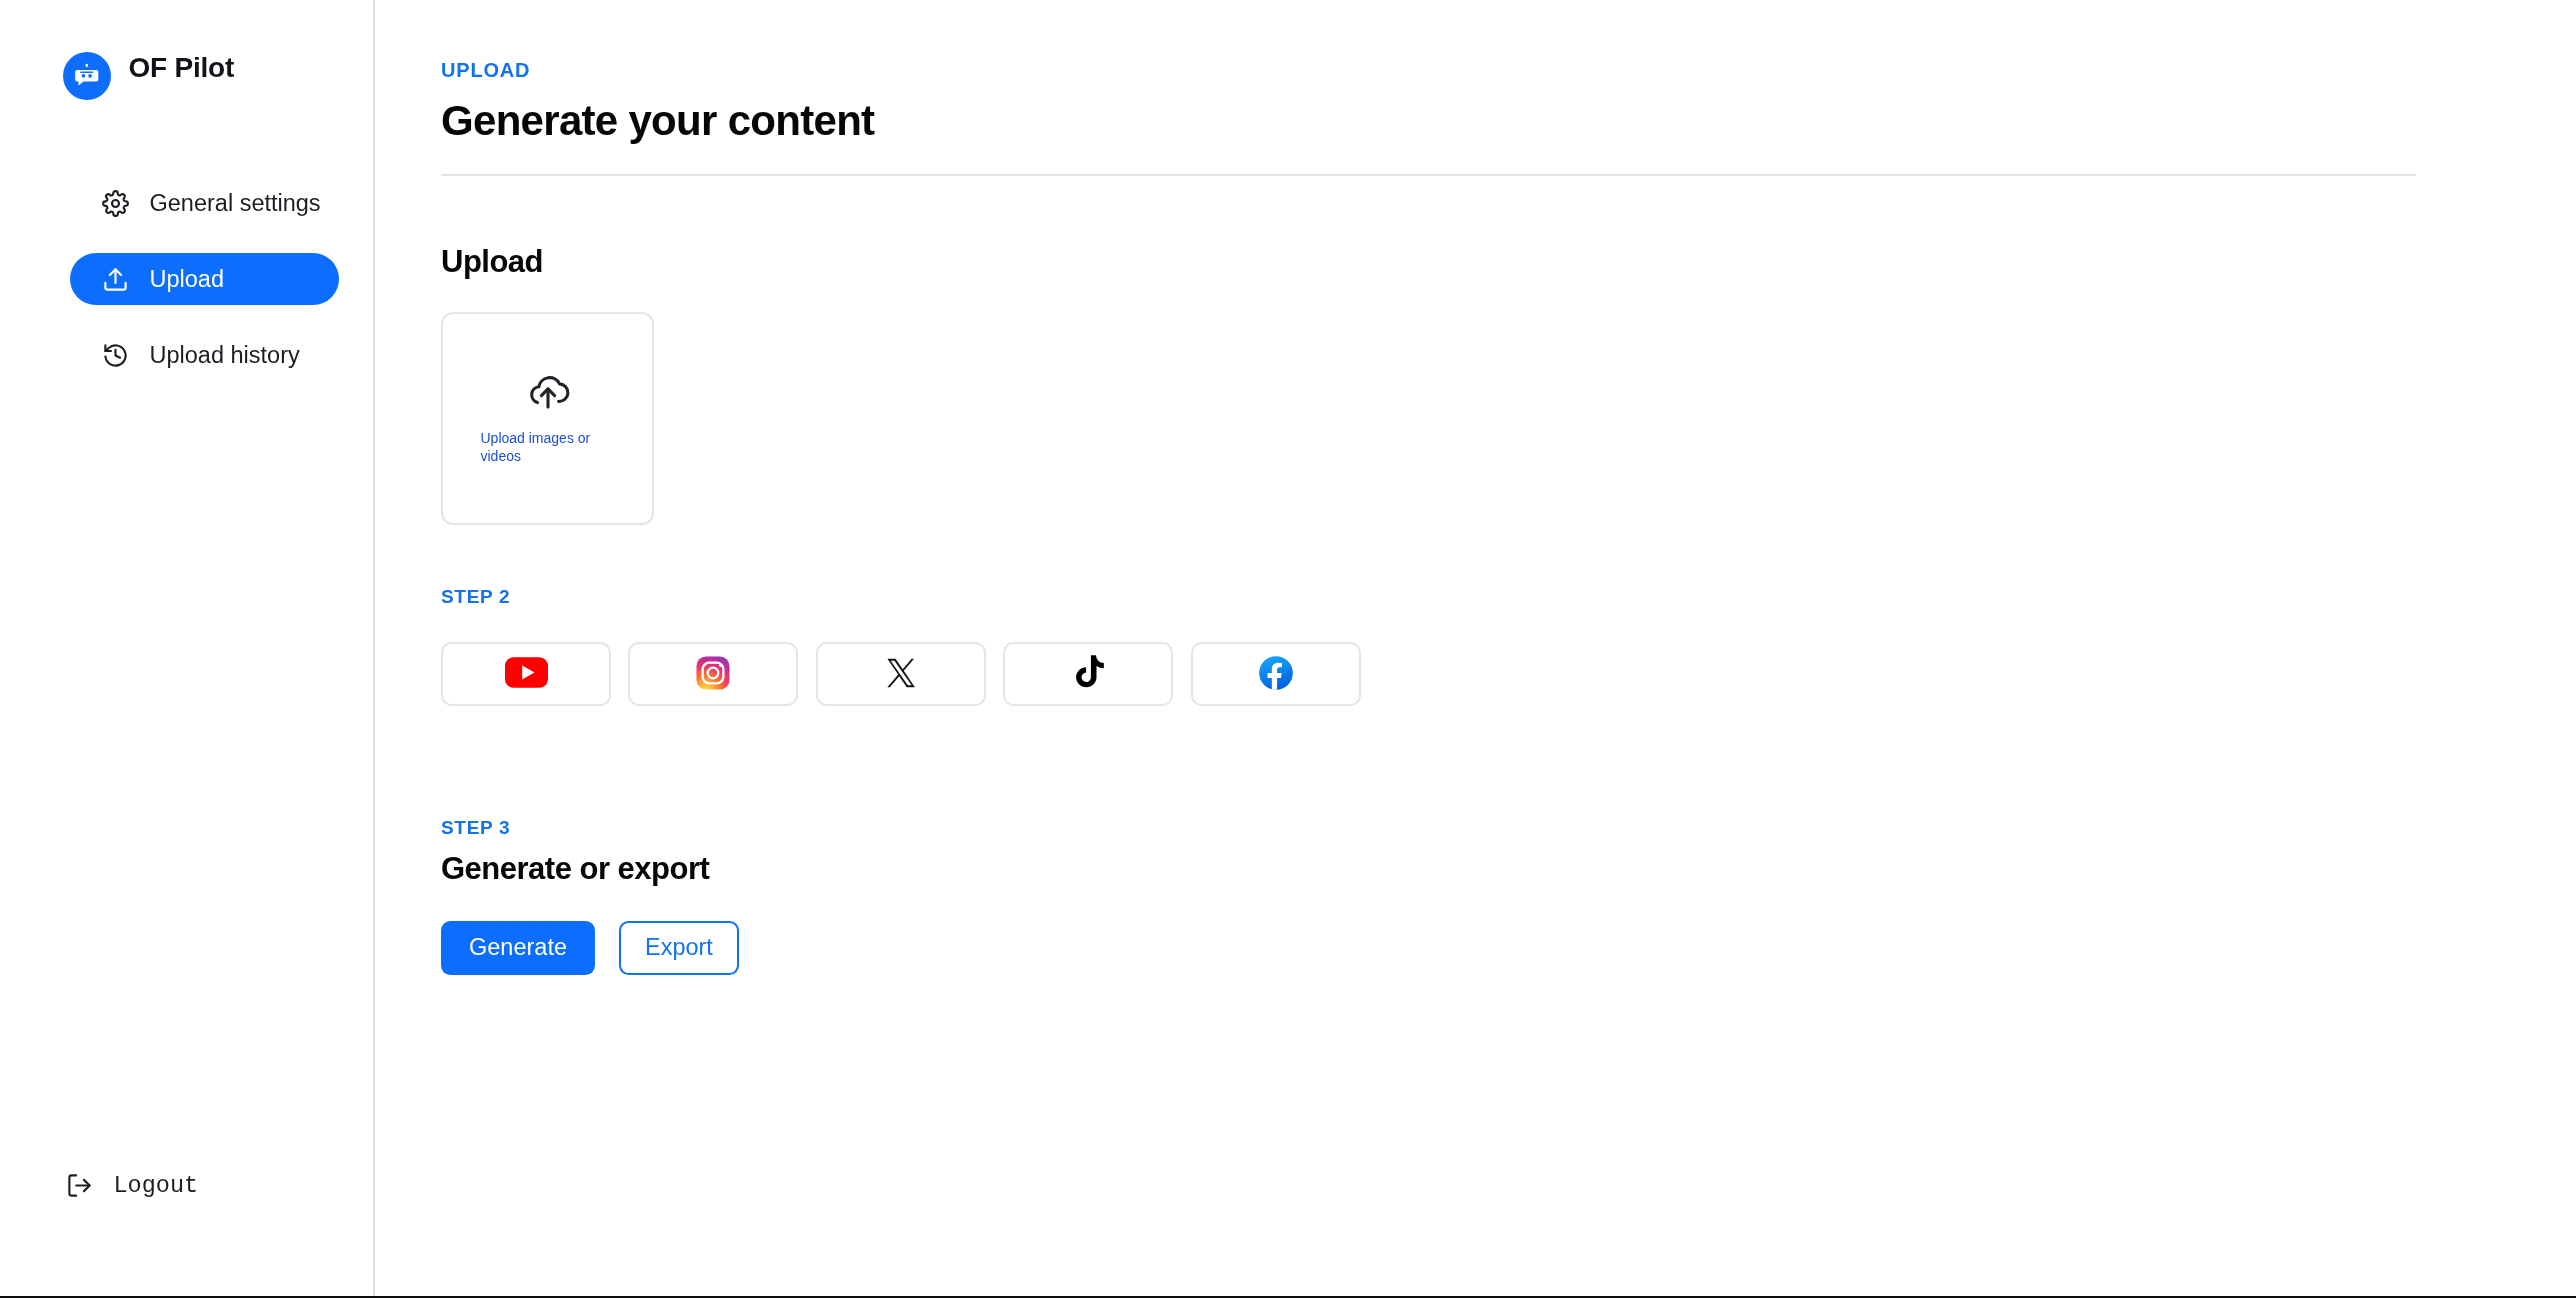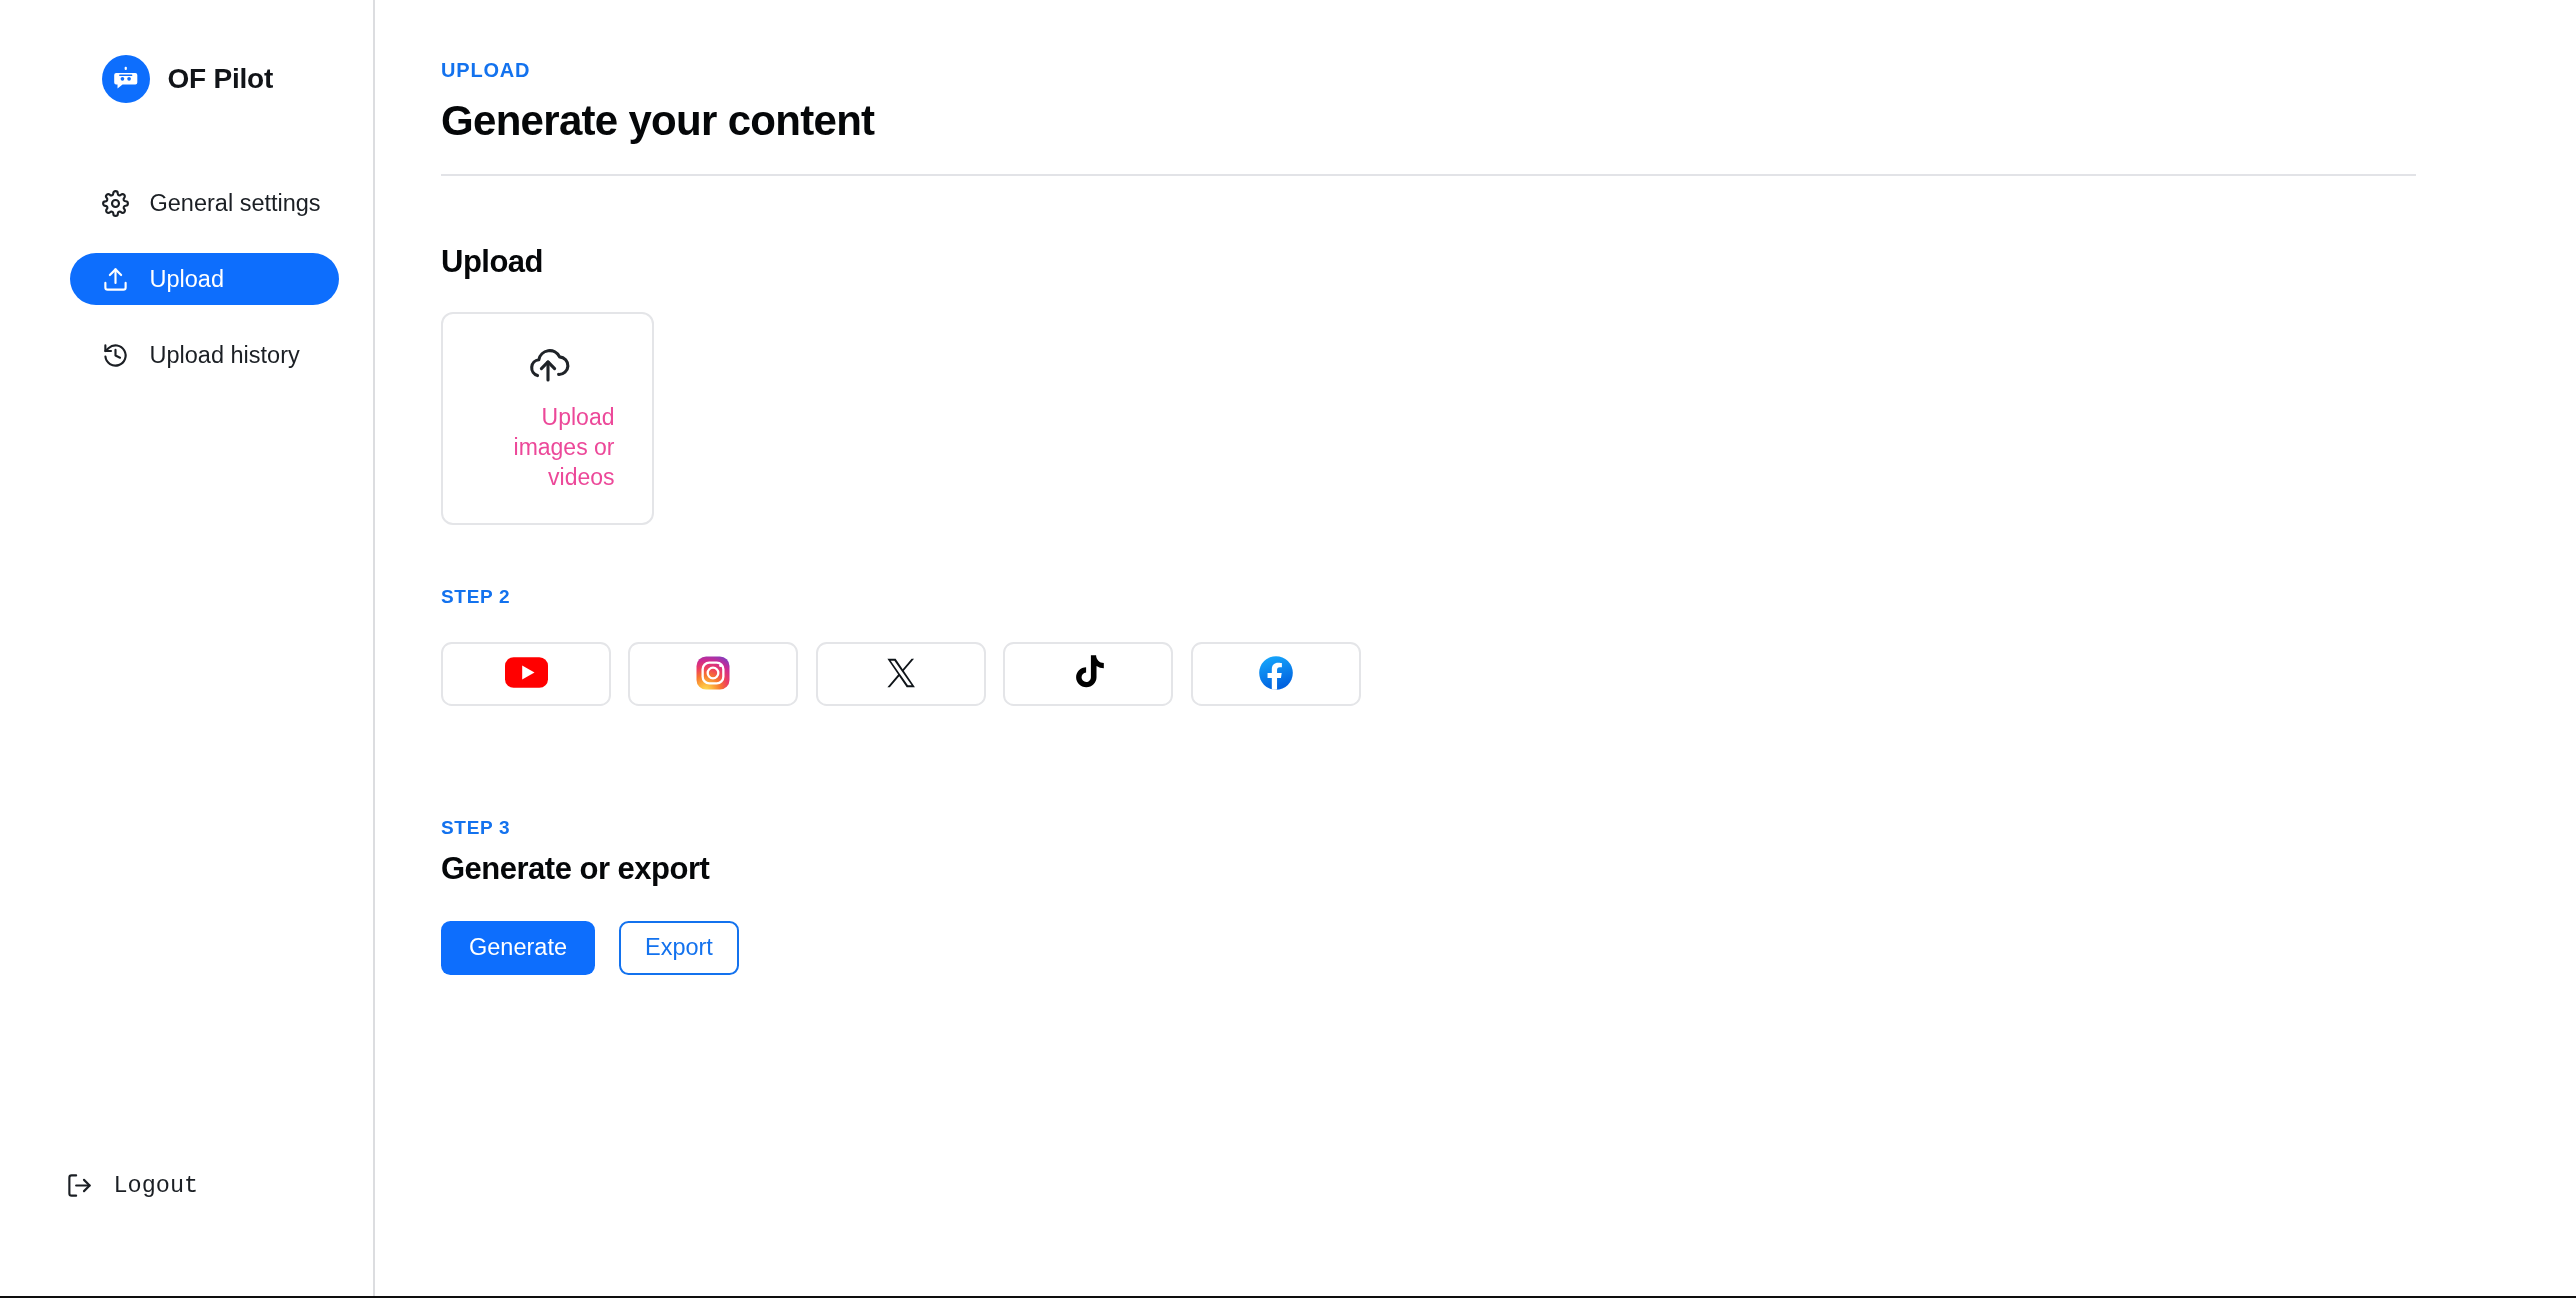--- a/index.html
+++ b/index.html
@@ -27,24 +27,24 @@
     flex: 0 0 375px;
     border-right: 2px solid #dcdde0;
     background: #ffffff;
     display: flex;
     flex-direction: column;
     position: relative;
   }
 
   .brand {
     display: flex;
-    align-items: center;
+    align-items: flex-start;
     gap: 17.4px;
     margin-top: 52px;
-    padding-left: 102px;
+    padding-left: 63px;
     height: 54px;
   }
 
   .brand-logo {
     width: 48px;
     height: 48px;
     border-radius: 50%;
     background: #0d6efd;
     display: flex;
     align-items: center;
@@ -193,24 +193,24 @@
     display: flex;
     flex-direction: column;
     align-items: center;
     justify-content: center;
     cursor: pointer;
   }
 
   .dropzone-icon { margin-bottom: 12px; }
 
   .dropzone-label {
-    font-size: 23px;
+    font-size: 14px;
     line-height: 1.32;
-    color: #ec4899;
-    text-align: right;
+    color: #1d4ed8;
+    text-align: left;
     max-width: 134px;
   }
 
   
   .platforms {
     display: flex;
     gap: 17.4px;
     margin-top: 34px;
   }
 

